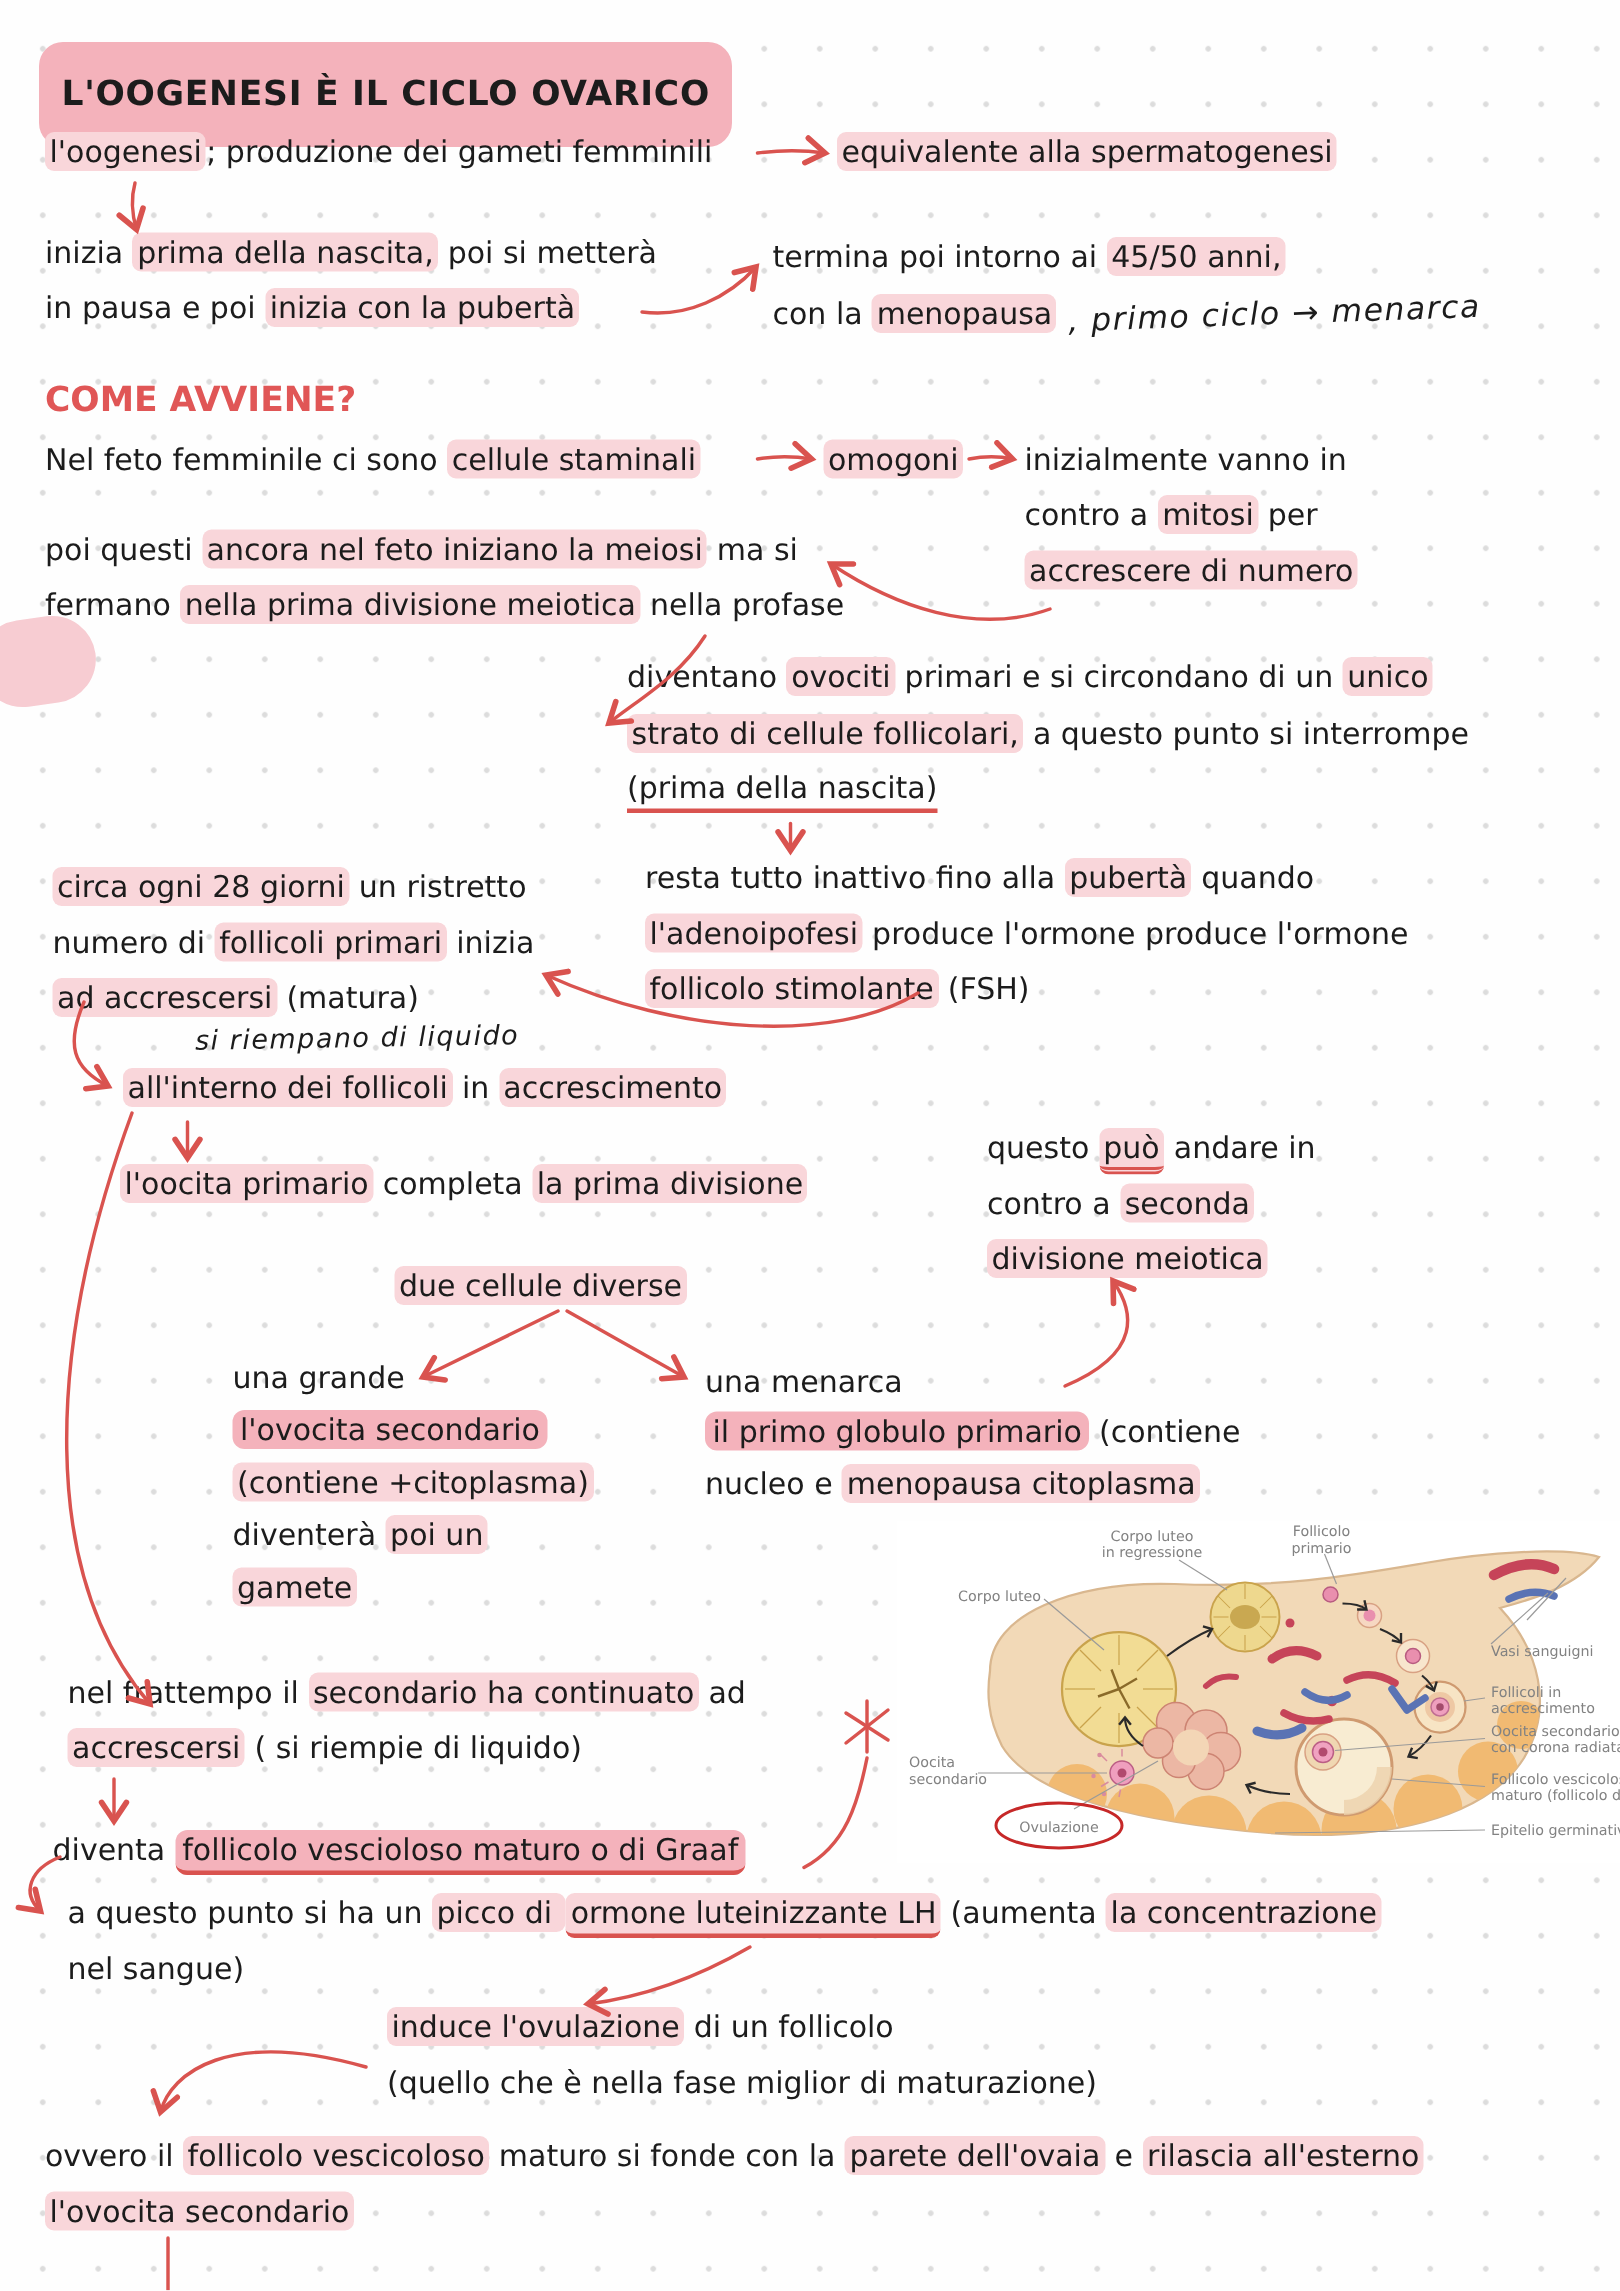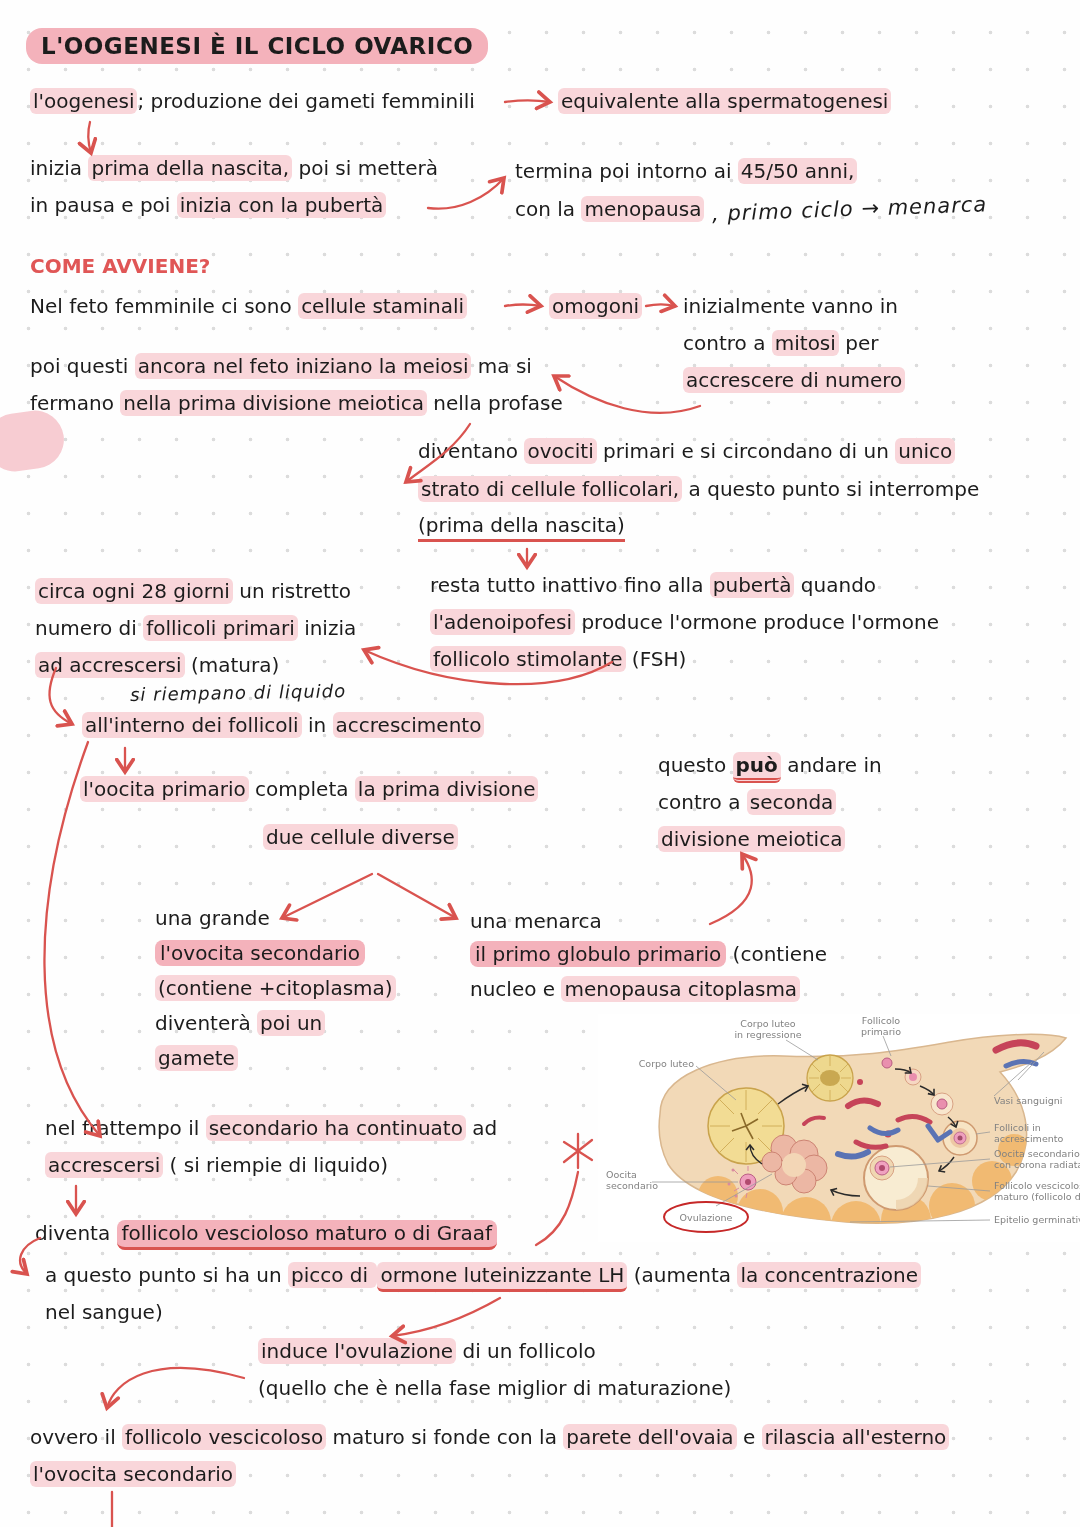--- a/index.html
+++ b/index.html
@@ -8,26 +8,26 @@
     background-color:#fefefe;
     background-image:radial-gradient(circle,#dcdcdc 1.6px,transparent 2.1px);
     background-size:37px 37px;background-position:10px 14px;
     font-family:"DejaVu Sans",sans-serif;color:#1c1c1c;
   }
   .line{position:absolute;font-size:20px;line-height:1.3;white-space:nowrap;}
   .hl{background:#f9d6da;border-radius:6px;padding:1px 3px;}
   .hl2{background:#f4b2bb;border-radius:8px;padding:1px 5px;}
   .b{font-weight:normal;}
   .u{border-bottom:3px solid #d9534f;padding-bottom:2px;}
-  .udbl{border-bottom:5px double #d9534f;padding-bottom:1px;font-weight:bold;}
+  .udbl{border-bottom:5px double #d9534f;padding-bottom:1px;}
   .title-pill{
     position:absolute;left:26px;top:28px;background:#f4b2bb;border-radius:16px;
-    padding:5px 15px;font-size:23px;font-weight:bold;letter-spacing:.5px;
+    padding:22px 15px;font-size:23px;font-weight:bold;letter-spacing:.5px;
   }
-  .red-head{position:absolute;color:#e05656;font-weight:bold;font-size:20px;}
+  .red-head{position:absolute;color:#e05656;font-weight:bold;font-size:23px;}
   .hand{display:inline-block;font-style:italic;font-size:21px;letter-spacing:1px;
         transform:rotate(-2deg);margin-left:8px;}
   .hand2{position:absolute;font-style:italic;font-size:18px;letter-spacing:1px;
         transform:rotate(-1deg);}
   .blob{position:absolute;background:#f7ccd2;border-radius:30px;}
   svg.ink{position:absolute;left:0;top:0;pointer-events:none;}
   svg.ink path.r{stroke:#d9534f;stroke-width:2.3;fill:none;stroke-linecap:round;}
   .diagram{position:absolute;left:598px;top:1014px;}
   .diagram text{font-family:"DejaVu Sans",sans-serif;font-size:9.5px;fill:#828282;}
 </style>
@@ -68,21 +68,21 @@
   <div class="line" style="left:430px;top:609px"><span class="hl">l'adenoipofesi</span><span> produce l'ormone produce l'ormone</span></div>
   <div class="line" style="left:430px;top:646px"><span class="hl">follicolo stimolante</span><span> (FSH)</span></div>
   <div class="line" style="left:35px;top:578px"><span class="hl">circa ogni 28 giorni</span><span> un ristretto</span></div>
   <div class="line" style="left:35px;top:615px"><span>numero di </span><span class="hl">follicoli primari</span><span> inizia</span></div>
   <div class="line" style="left:35px;top:652px"><span class="hl">ad accrescersi</span><span> (matura)</span></div>
   <div class="hand2" style="left:130px;top:682px">si riempano di liquido</div>
 
   <div class="line" style="left:82px;top:712px"><span class="hl">all'interno dei follicoli</span><span> in </span><span class="hl">accrescimento</span></div>
 
   <div class="line" style="left:80px;top:776px"><span class="hl">l'oocita primario</span><span> completa </span><span class="hl">la prima divisione</span></div>
-  <div class="line" style="left:263px;top:824px"><span class="hl">due cellule diverse</span></div>
+  <div class="line" style="left:263px;top:844px"><span class="hl">due cellule diverse</span></div>
 
   <div class="line" style="left:658px;top:752px"><span>questo </span><span class="hl udbl">può</span><span> andare in</span></div>
   <div class="line" style="left:658px;top:789px"><span>contro a </span><span class="hl">seconda</span></div>
   <div class="line" style="left:658px;top:826px"><span class="hl">divisione meiotica</span></div>
 
   <div class="line" style="left:155px;top:905px"><span>una grande</span></div>
   <div class="line" style="left:155px;top:940px"><span class="hl2">l'ovocita secondario</span></div>
   <div class="line" style="left:155px;top:975px"><span class="hl">(contiene +citoplasma)</span></div>
   <div class="line" style="left:155px;top:1010px"><span>diventerà </span><span class="hl">poi un</span></div>
   <div class="line" style="left:155px;top:1045px"><span class="hl">gamete</span></div>

